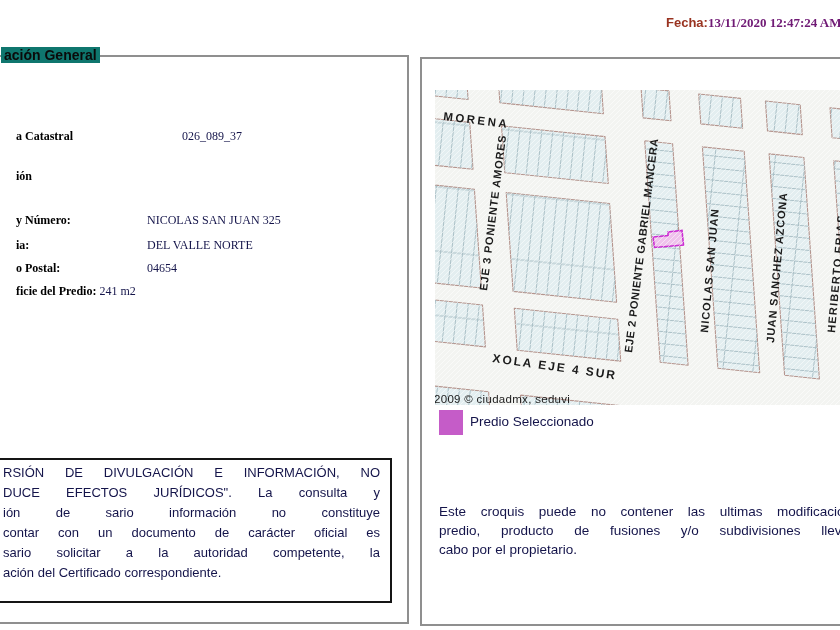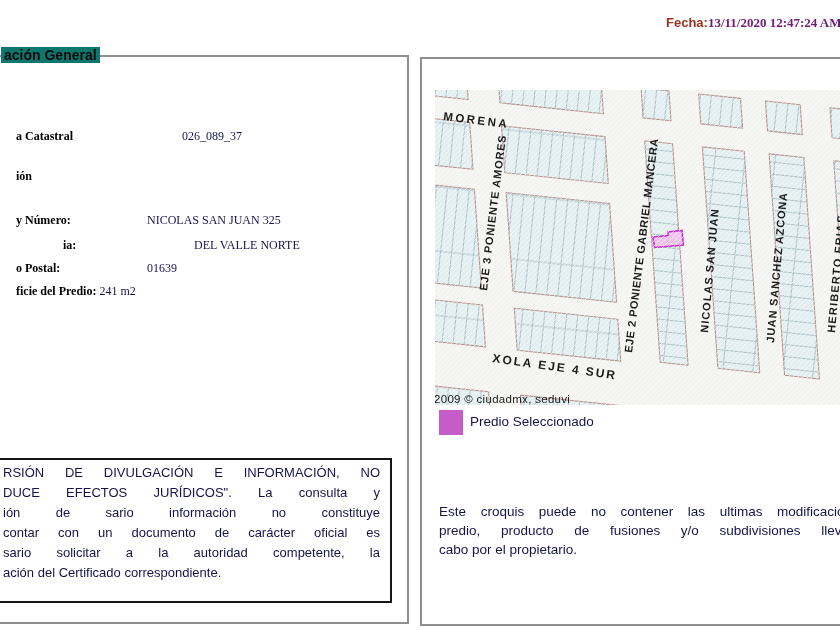--- a/index.html
+++ b/index.html
@@ -27,21 +27,21 @@
   }
   #fs-general .fs-legend{left:57px;}
   #fs-ubicacion .fs-legend{left:12px;}
   
   .row{position:absolute;left:72px;right:8px;font-size:12px;line-height:16px;white-space:nowrap;font-family:Liberation Serif, serif;}
   .row .lab{font-weight:bold;color:#000;display:inline-block;}
   .row .val{color:#14144a;}
   #row-cuenta{top:71px;}   #row-cuenta .lab{width:166px;}
   #row-direccion{top:111px;}
   #row-calle{top:155px;}   #row-calle .lab{width:131px;}
-  #row-colonia{top:180px;margin-left:47px;} #row-colonia .lab{width:131px;}
+  #row-colonia{top:180px;} #row-colonia .lab{width:131px;}
   #row-cp{top:203px;}      #row-cp .lab{width:131px;}
   #row-superficie{top:226px;}
   
   #disclaimer{
     left:-20px;top:458px;width:412px;height:145px;box-sizing:border-box;
     border:2px solid #151515;padding:3px 10px 0 21px;
     font-size:13px;line-height:20px;color:#14144a;
   }
   .jline{text-align:justify;text-align-last:justify;white-space:normal;}
   .jline.last{text-align:left;text-align-last:left;}
@@ -72,21 +72,21 @@
 
   <div class="row" id="row-calle">
     <span class="lab">y Número:</span><span class="val">NICOLAS SAN JUAN 325</span>
   </div>
 
   <div class="row" id="row-colonia">
     <span class="lab">ia:</span><span class="val">DEL VALLE NORTE</span>
   </div>
 
   <div class="row" id="row-cp">
-    <span class="lab">o Postal:</span><span class="val">01639</span>
+    <span class="lab">o Postal:</span><span class="val">04654</span>
   </div>
 
   <div class="row" id="row-superficie">
     <span class="lab">ficie del Predio:</span><span class="val"> </span><span class="val">241 m2</span>
   </div>
 </div>
 
 <div id="disclaimer" class="abs">
     <div class="jline">RSIÓN DE DIVULGACIÓN E INFORMACIÓN, NO</div>
     <div class="jline">DUCE EFECTOS JURÍDICOS". La consulta y</div>

